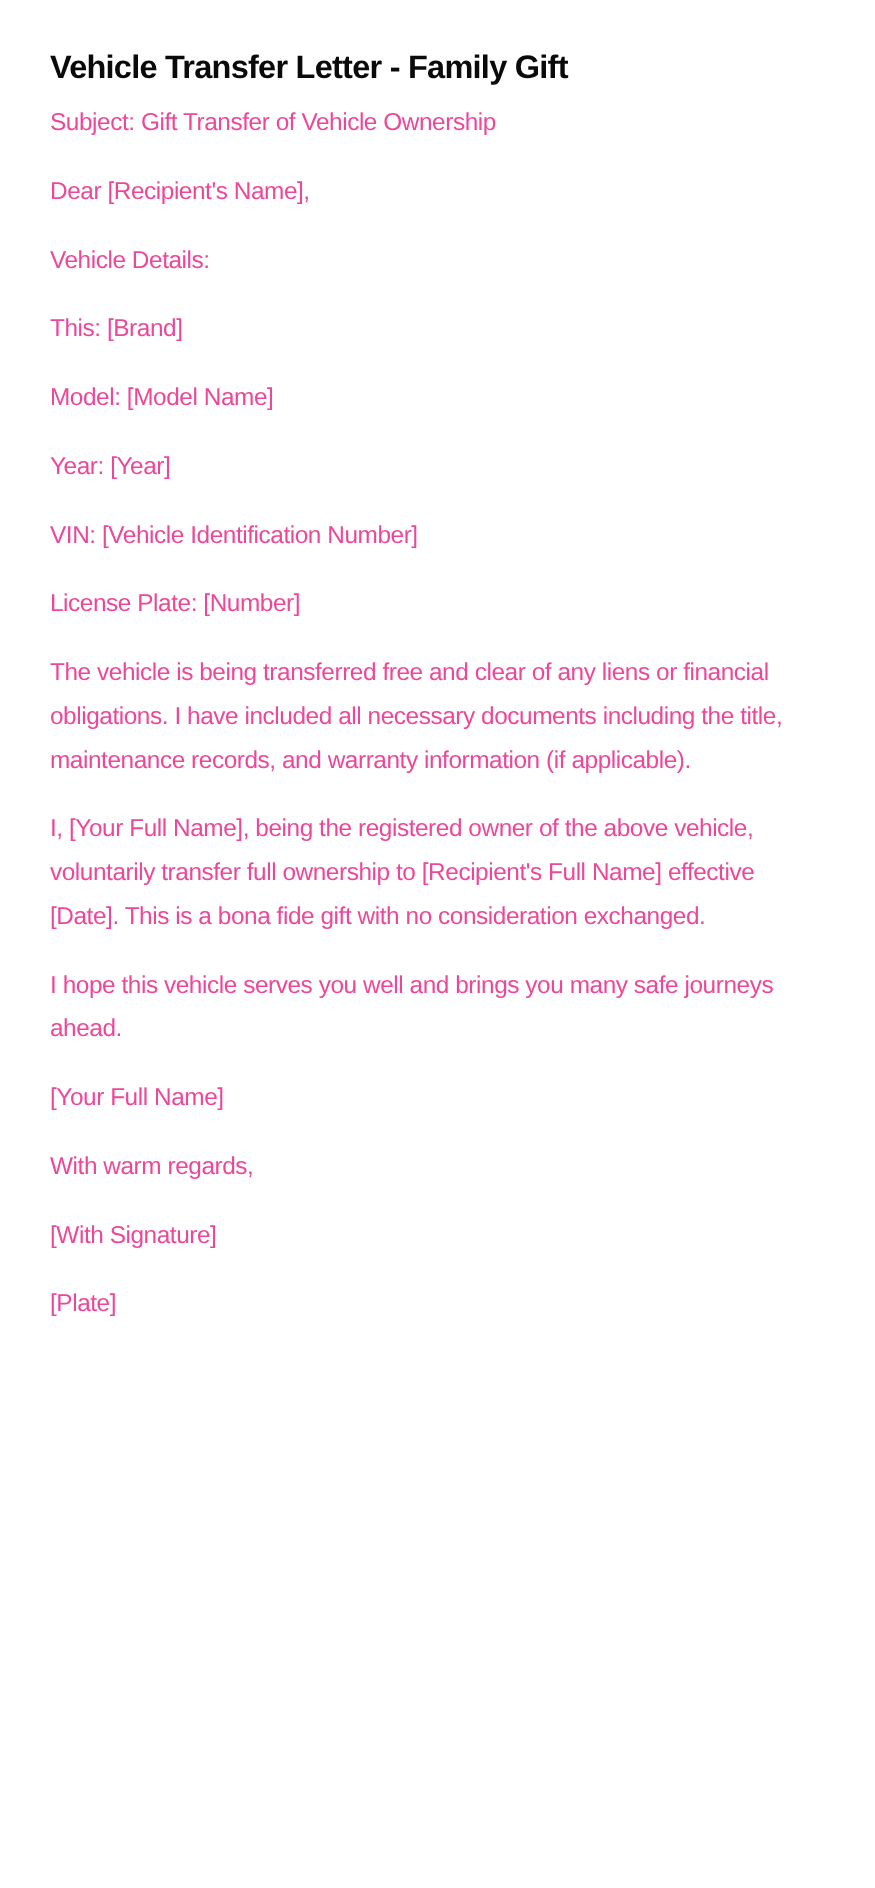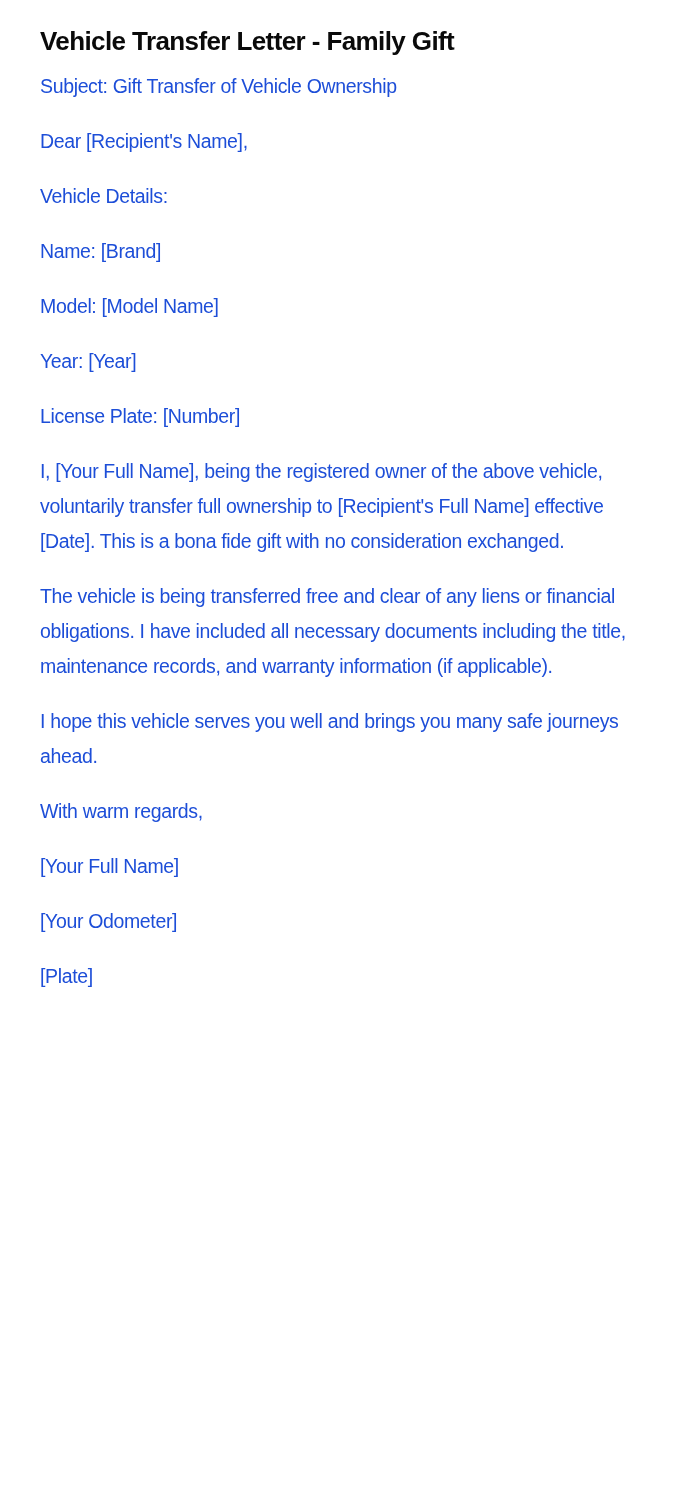--- a/index.html
+++ b/index.html
@@ -15,49 +15,50 @@
     }
     .page {
       padding: 25px 40px 0 40px;
       width: 610px;
     }
     .doc-title {
       font-family: "Liberation Sans", sans-serif;
       font-weight: bold;
       font-size: 26px;
       line-height: 32px;
-      margin: 0 0 12px 0;
+      margin: 12px 0 12px 0;
       letter-spacing: -0.6px;
       color: #0a0a0a;
     }
     .para {
       font-family: "Liberation Sans", sans-serif;
       font-size: 19.5px;
       line-height: 35px;
       margin: 0 0 20px 0;
       letter-spacing: -0.35px;
-      color: #1d4ed8;
+      color: #ec4899;
     }
   </style>
 </head>
 <body>
 
 <div class="page">
   <h1 class="doc-title">Vehicle Transfer Letter - Family Gift</h1>
 
   <p class="para">Subject: Gift Transfer of Vehicle Ownership</p>
   <p class="para">Dear [Recipient's Name],</p>
 
   <p class="para">Vehicle Details:</p>
-  <p class="para">Name: [Brand]</p>
+  <p class="para">This: [Brand]</p>
   <p class="para">Model: [Model Name]</p>
   <p class="para">Year: [Year]</p>
+  <p class="para">VIN: [Vehicle Identification Number]</p>
   <p class="para">License Plate: [Number]</p>
 
+  <p class="para">The vehicle is being transferred free and clear of any liens or financial obligations. I have included all necessary documents including the title, maintenance records, and warranty information (if applicable).</p>
   <p class="para">I, [Your Full Name], being the registered owner of the above vehicle, voluntarily transfer full ownership to [Recipient's Full Name] effective [Date]. This is a bona fide gift with no consideration exchanged.</p>
-  <p class="para">The vehicle is being transferred free and clear of any liens or financial obligations. I have included all necessary documents including the title, maintenance records, and warranty information (if applicable).</p>
   <p class="para">I hope this vehicle serves you well and brings you many safe journeys ahead.</p>
 
+  <p class="para">[Your Full Name]</p>
   <p class="para">With warm regards,</p>
-  <p class="para">[Your Full Name]</p>
-  <p class="para">[Your Odometer]</p>
+  <p class="para">[With Signature]</p>
   <p class="para">[Plate]</p>
 </div>
 
 </body></html>

